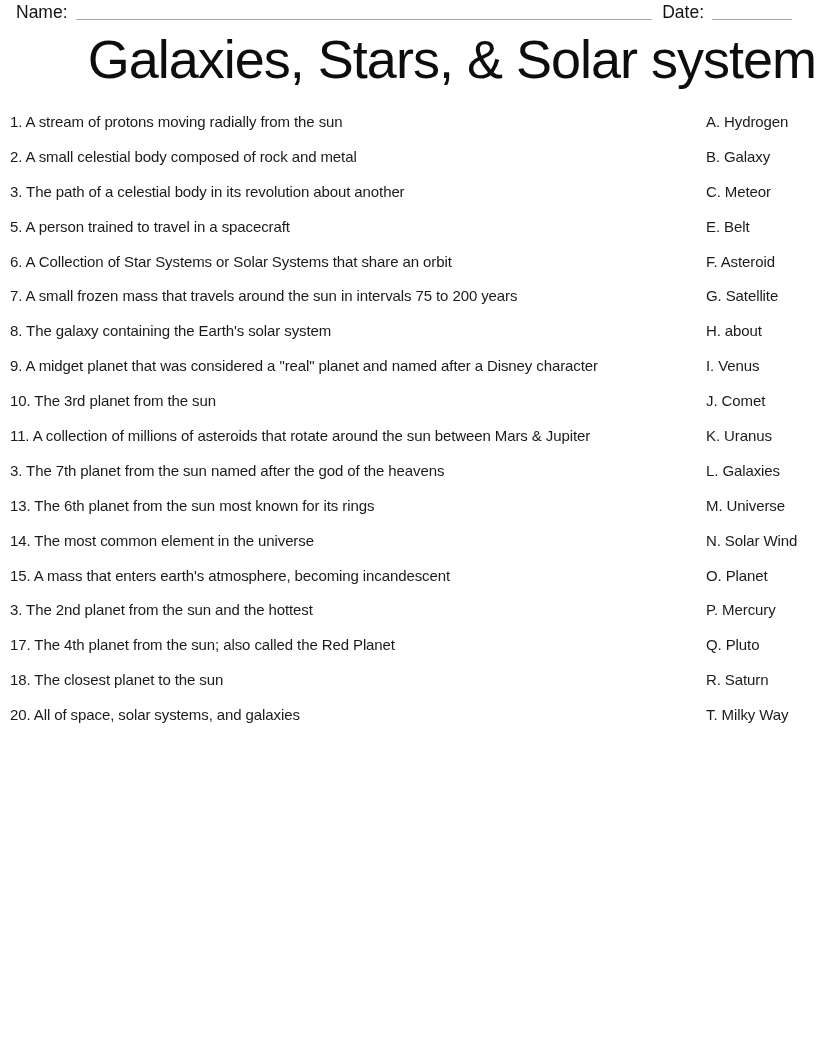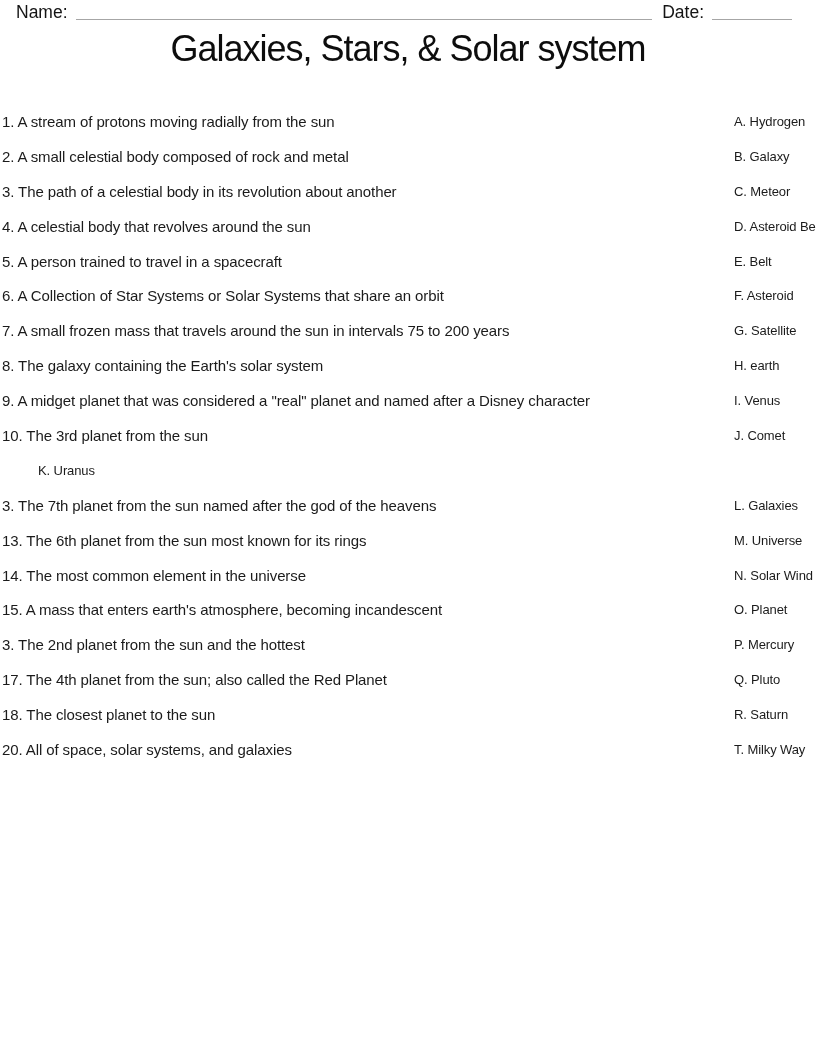--- a/index.html
+++ b/index.html
@@ -16,43 +16,43 @@
   }
   .header .label { font-size: 17.5px; color: #141414; line-height: 20px; }
   .blank-line {
     border-bottom: 1.5px solid #a6a6a6;
     height: 16px;
   }
   .name-line { flex: 1; margin: 0 10px 2px 8px; }
   .date-line { width: 80px; margin: 0 0 2px 8px; }
   .page-title {
     position: absolute; top: 28px; left: 0; right: 0;
-    text-align: center;
-    font-size: 36px; font-weight: 400; letter-spacing: -1px;
+    text-align: right;
+    font-size: 54px; font-weight: 400; letter-spacing: -1px;
     color: #0d0d0d; white-space: nowrap;
   }
   .match-list {
     position: absolute; top: 104px; left: 2px; right: 2px;
   }
   .match-row {
     height: 34.9px;
     display: flex; align-items: center;
   }
   .q-cell {
     width: 696px; flex: none;
     font-size: 15px; letter-spacing: -0.1px;
     white-space: nowrap; overflow: hidden;
     color: #1b1b1b;
+    margin-left: 8px;
   }
   .a-cell {
     flex: 1;
-    font-size: 13px; letter-spacing: -0.1px;
+    font-size: 15px; letter-spacing: -0.1px;
     white-space: nowrap;
     color: #1b1b1b;
-    margin-left: 36px;
   }
 </style>
 </head>
 <body>
 
 <div class="header">
   <span class="label">Name:</span>
   <span class="blank-line name-line"></span>
   <span class="label">Date:</span>
   <span class="blank-line date-line"></span>
@@ -67,48 +67,45 @@
   </div>
   <div class="match-row">
     <div class="q-cell">2. A small celestial body composed of rock and metal</div>
     <div class="a-cell">B. Galaxy</div>
   </div>
   <div class="match-row">
     <div class="q-cell">3. The path of a celestial body in its revolution about another</div>
     <div class="a-cell">C. Meteor</div>
   </div>
   <div class="match-row">
-    <div class="q-cell">4. A celestial body that revolves around the sun</div>
-    <div class="a-cell">D. Asteroid Belt</div>
-  </div>
-  <div class="match-row">
     <div class="q-cell">5. A person trained to travel in a spacecraft</div>
     <div class="a-cell">E. Belt</div>
   </div>
   <div class="match-row">
     <div class="q-cell">6. A Collection of Star Systems or Solar Systems that share an orbit</div>
     <div class="a-cell">F. Asteroid</div>
   </div>
   <div class="match-row">
     <div class="q-cell">7. A small frozen mass that travels around the sun in intervals 75 to 200 years</div>
     <div class="a-cell">G. Satellite</div>
   </div>
   <div class="match-row">
     <div class="q-cell">8. The galaxy containing the Earth's solar system</div>
-    <div class="a-cell">H. earth</div>
+    <div class="a-cell">H. about</div>
   </div>
   <div class="match-row">
     <div class="q-cell">9. A midget planet that was considered a "real" planet and named after a Disney character</div>
     <div class="a-cell">I. Venus</div>
   </div>
   <div class="match-row">
     <div class="q-cell">10. The 3rd planet from the sun</div>
     <div class="a-cell">J. Comet</div>
   </div>
   <div class="match-row">
+    <div class="q-cell">11. A collection of millions of asteroids that rotate around the sun between Mars &amp; Jupiter</div>
     <div class="a-cell">K. Uranus</div>
   </div>
   <div class="match-row">
     <div class="q-cell">3. The 7th planet from the sun named after the god of the heavens</div>
     <div class="a-cell">L. Galaxies</div>
   </div>
   <div class="match-row">
     <div class="q-cell">13. The 6th planet from the sun most known for its rings</div>
     <div class="a-cell">M. Universe</div>
   </div>

